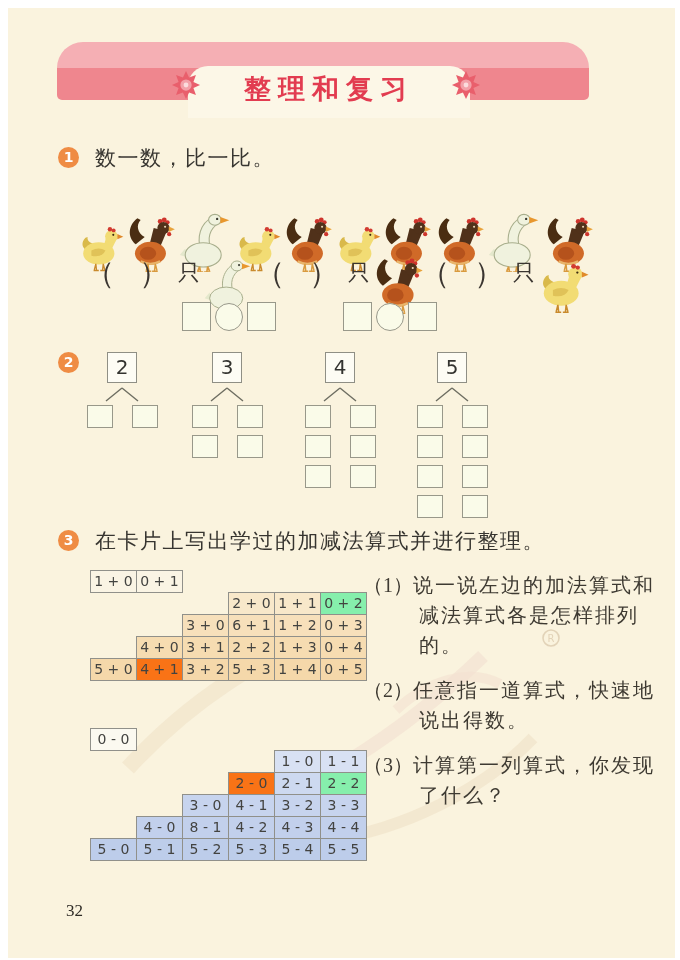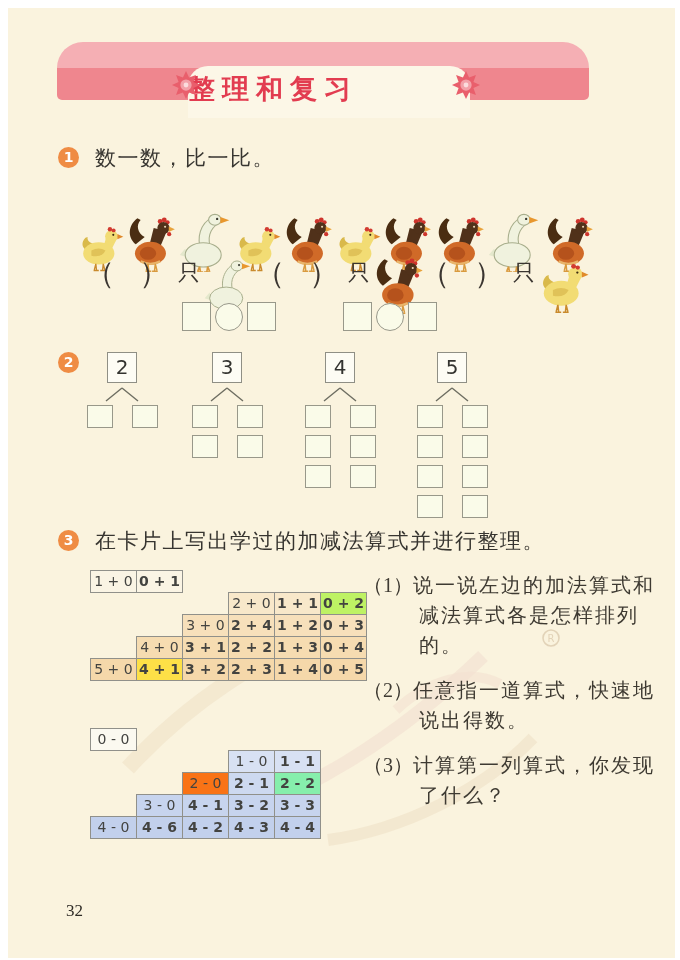--- a/index.html
+++ b/index.html
@@ -5,21 +5,21 @@
   html,body{margin:0;padding:0;background:#ffffff;}
   body{width:680px;height:960px;position:relative;overflow:hidden;
        font-family:"Liberation Serif","DejaVu Serif",serif;}
   .page{position:absolute;left:8px;top:8px;width:667px;height:950px;background:#FAF3DE;}
 
   
   .ribbon-band{position:absolute;left:49px;top:34px;width:532px;height:58px;
     border-radius:26px 26px 5px 5px;
     background:linear-gradient(to bottom,#F5AFB4 0 45%,#EF868E 45% 100%);}
   .ribbon-notch{position:absolute;left:180px;top:58px;width:282px;height:52px;
-    border-radius:20px 20px 0 0;background:#FCF7E7;}
+    border-radius:20px 20px 0 0;background:#FCF7E7;text-align:center;}
   .ribbon-title{font-size:27px;font-weight:bold;color:#E23C50;letter-spacing:7px;
     line-height:46px;margin:0;}
   .flower{position:absolute;width:30px;height:30px;top:62px;}
   .flower.left{left:163px;} .flower.right{left:443px;}
 
   
   .badge{position:absolute;width:21px;height:21px;border-radius:50%;background:#EF8C44;
     color:#fff;font-family:"DejaVu Sans",sans-serif;font-weight:bold;font-size:14px;
     line-height:21px;text-align:center;}
   .sec-head{position:absolute;font-size:21px;color:#373530;letter-spacing:1.5px;white-space:nowrap;}
@@ -65,21 +65,21 @@
 
   
   .stair{position:absolute;}
   .stair.add{left:82px;top:562px;}
   .stair.sub{left:82px;top:720px;}
   .t-row{display:flex;}
   .t-row + .t-row{margin-top:-1px;justify-content:flex-end;}
   .t-cell{box-sizing:border-box;width:47px;height:23px;line-height:21px;text-align:center;
     border:1px solid #90908A;font-family:"DejaVu Sans",sans-serif;font-size:14px;
     color:#434340;}
-  .t-cell + .t-cell{margin-left:-1px;font-weight:bold;}
+  .t-cell + .t-cell{margin-left:-1px;}
 
   
   .questions{position:absolute;left:355px;top:562px;width:250px;}
   .question{width:244px;padding-left:56px;text-indent:-56px;margin-bottom:15px;
     font-size:20px;line-height:30px;letter-spacing:2px;color:#3E3A32;}
   .q-label{letter-spacing:0;}
 
   
   .watermark{position:absolute;left:90px;top:580px;pointer-events:none;}
   .page-number{position:absolute;left:58px;top:893px;font-size:17px;color:#2F2C27;}
@@ -322,40 +322,40 @@
   </svg>
 
   <div class="stair add">
       <div class="t-row">
         <span class="t-cell" style="background:#FAF4E4">1 + 0</span>
         <span class="t-cell" style="background:#FAF4E4">0 + 1</span>
       </div>
       <div class="t-row">
         <span class="t-cell" style="background:#F8E8CA">2 + 0</span>
         <span class="t-cell" style="background:#F8E8CA">1 + 1</span>
-        <span class="t-cell" style="background:#bef264">0 + 2</span>
+        <span class="t-cell" style="background:#86efac">0 + 2</span>
       </div>
       <div class="t-row">
         <span class="t-cell" style="background:#F7E0BB">3 + 0</span>
-        <span class="t-cell" style="background:#F7E0BB">2 + 4</span>
+        <span class="t-cell" style="background:#F7E0BB">6 + 1</span>
         <span class="t-cell" style="background:#F7E0BB">1 + 2</span>
         <span class="t-cell" style="background:#F7E0BB">0 + 3</span>
       </div>
       <div class="t-row">
         <span class="t-cell" style="background:#F6DCB1">4 + 0</span>
         <span class="t-cell" style="background:#F6DCB1">3 + 1</span>
         <span class="t-cell" style="background:#F6DCB1">2 + 2</span>
         <span class="t-cell" style="background:#F6DCB1">1 + 3</span>
         <span class="t-cell" style="background:#F6DCB1">0 + 4</span>
       </div>
       <div class="t-row">
         <span class="t-cell" style="background:#F5D8AA">5 + 0</span>
-        <span class="t-cell" style="background:#fde047">4 + 1</span>
+        <span class="t-cell" style="background:#f97316">4 + 1</span>
         <span class="t-cell" style="background:#F5D8AA">3 + 2</span>
-        <span class="t-cell" style="background:#F5D8AA">2 + 3</span>
+        <span class="t-cell" style="background:#F5D8AA">5 + 3</span>
         <span class="t-cell" style="background:#F5D8AA">1 + 4</span>
         <span class="t-cell" style="background:#F5D8AA">0 + 5</span>
       </div>
     </div>
   <div class="stair sub">
       <div class="t-row">
         <span class="t-cell" style="background:#FBF9F0">0 - 0</span>
       </div>
       <div class="t-row">
         <span class="t-cell" style="background:#D8E1F3">1 - 0</span>
@@ -367,24 +367,32 @@
         <span class="t-cell" style="background:#86efac">2 - 2</span>
       </div>
       <div class="t-row">
         <span class="t-cell" style="background:#C7D4EE">3 - 0</span>
         <span class="t-cell" style="background:#C7D4EE">4 - 1</span>
         <span class="t-cell" style="background:#C7D4EE">3 - 2</span>
         <span class="t-cell" style="background:#C7D4EE">3 - 3</span>
       </div>
       <div class="t-row">
         <span class="t-cell" style="background:#C2D0EC">4 - 0</span>
-        <span class="t-cell" style="background:#C2D0EC">4 - 6</span>
+        <span class="t-cell" style="background:#C2D0EC">8 - 1</span>
         <span class="t-cell" style="background:#C2D0EC">4 - 2</span>
         <span class="t-cell" style="background:#C2D0EC">4 - 3</span>
         <span class="t-cell" style="background:#C2D0EC">4 - 4</span>
+      </div>
+      <div class="t-row">
+        <span class="t-cell" style="background:#BDCDEA">5 - 0</span>
+        <span class="t-cell" style="background:#BDCDEA">5 - 1</span>
+        <span class="t-cell" style="background:#BDCDEA">5 - 2</span>
+        <span class="t-cell" style="background:#BDCDEA">5 - 3</span>
+        <span class="t-cell" style="background:#BDCDEA">5 - 4</span>
+        <span class="t-cell" style="background:#BDCDEA">5 - 5</span>
       </div>
     </div>
   <div class="questions">
       <div class="question"><span class="q-label">（1）</span><span class="q-text">说一说左边的加法算式和减法算式各是怎样排列的。</span></div>
       <div class="question"><span class="q-label">（2）</span><span class="q-text">任意指一道算式，快速地说出得数。</span></div>
       <div class="question"><span class="q-label">（3）</span><span class="q-text">计算第一列算式，你发现了什么？</span></div>
     </div>
 
   <div class="page-number">32</div>
 </div>

